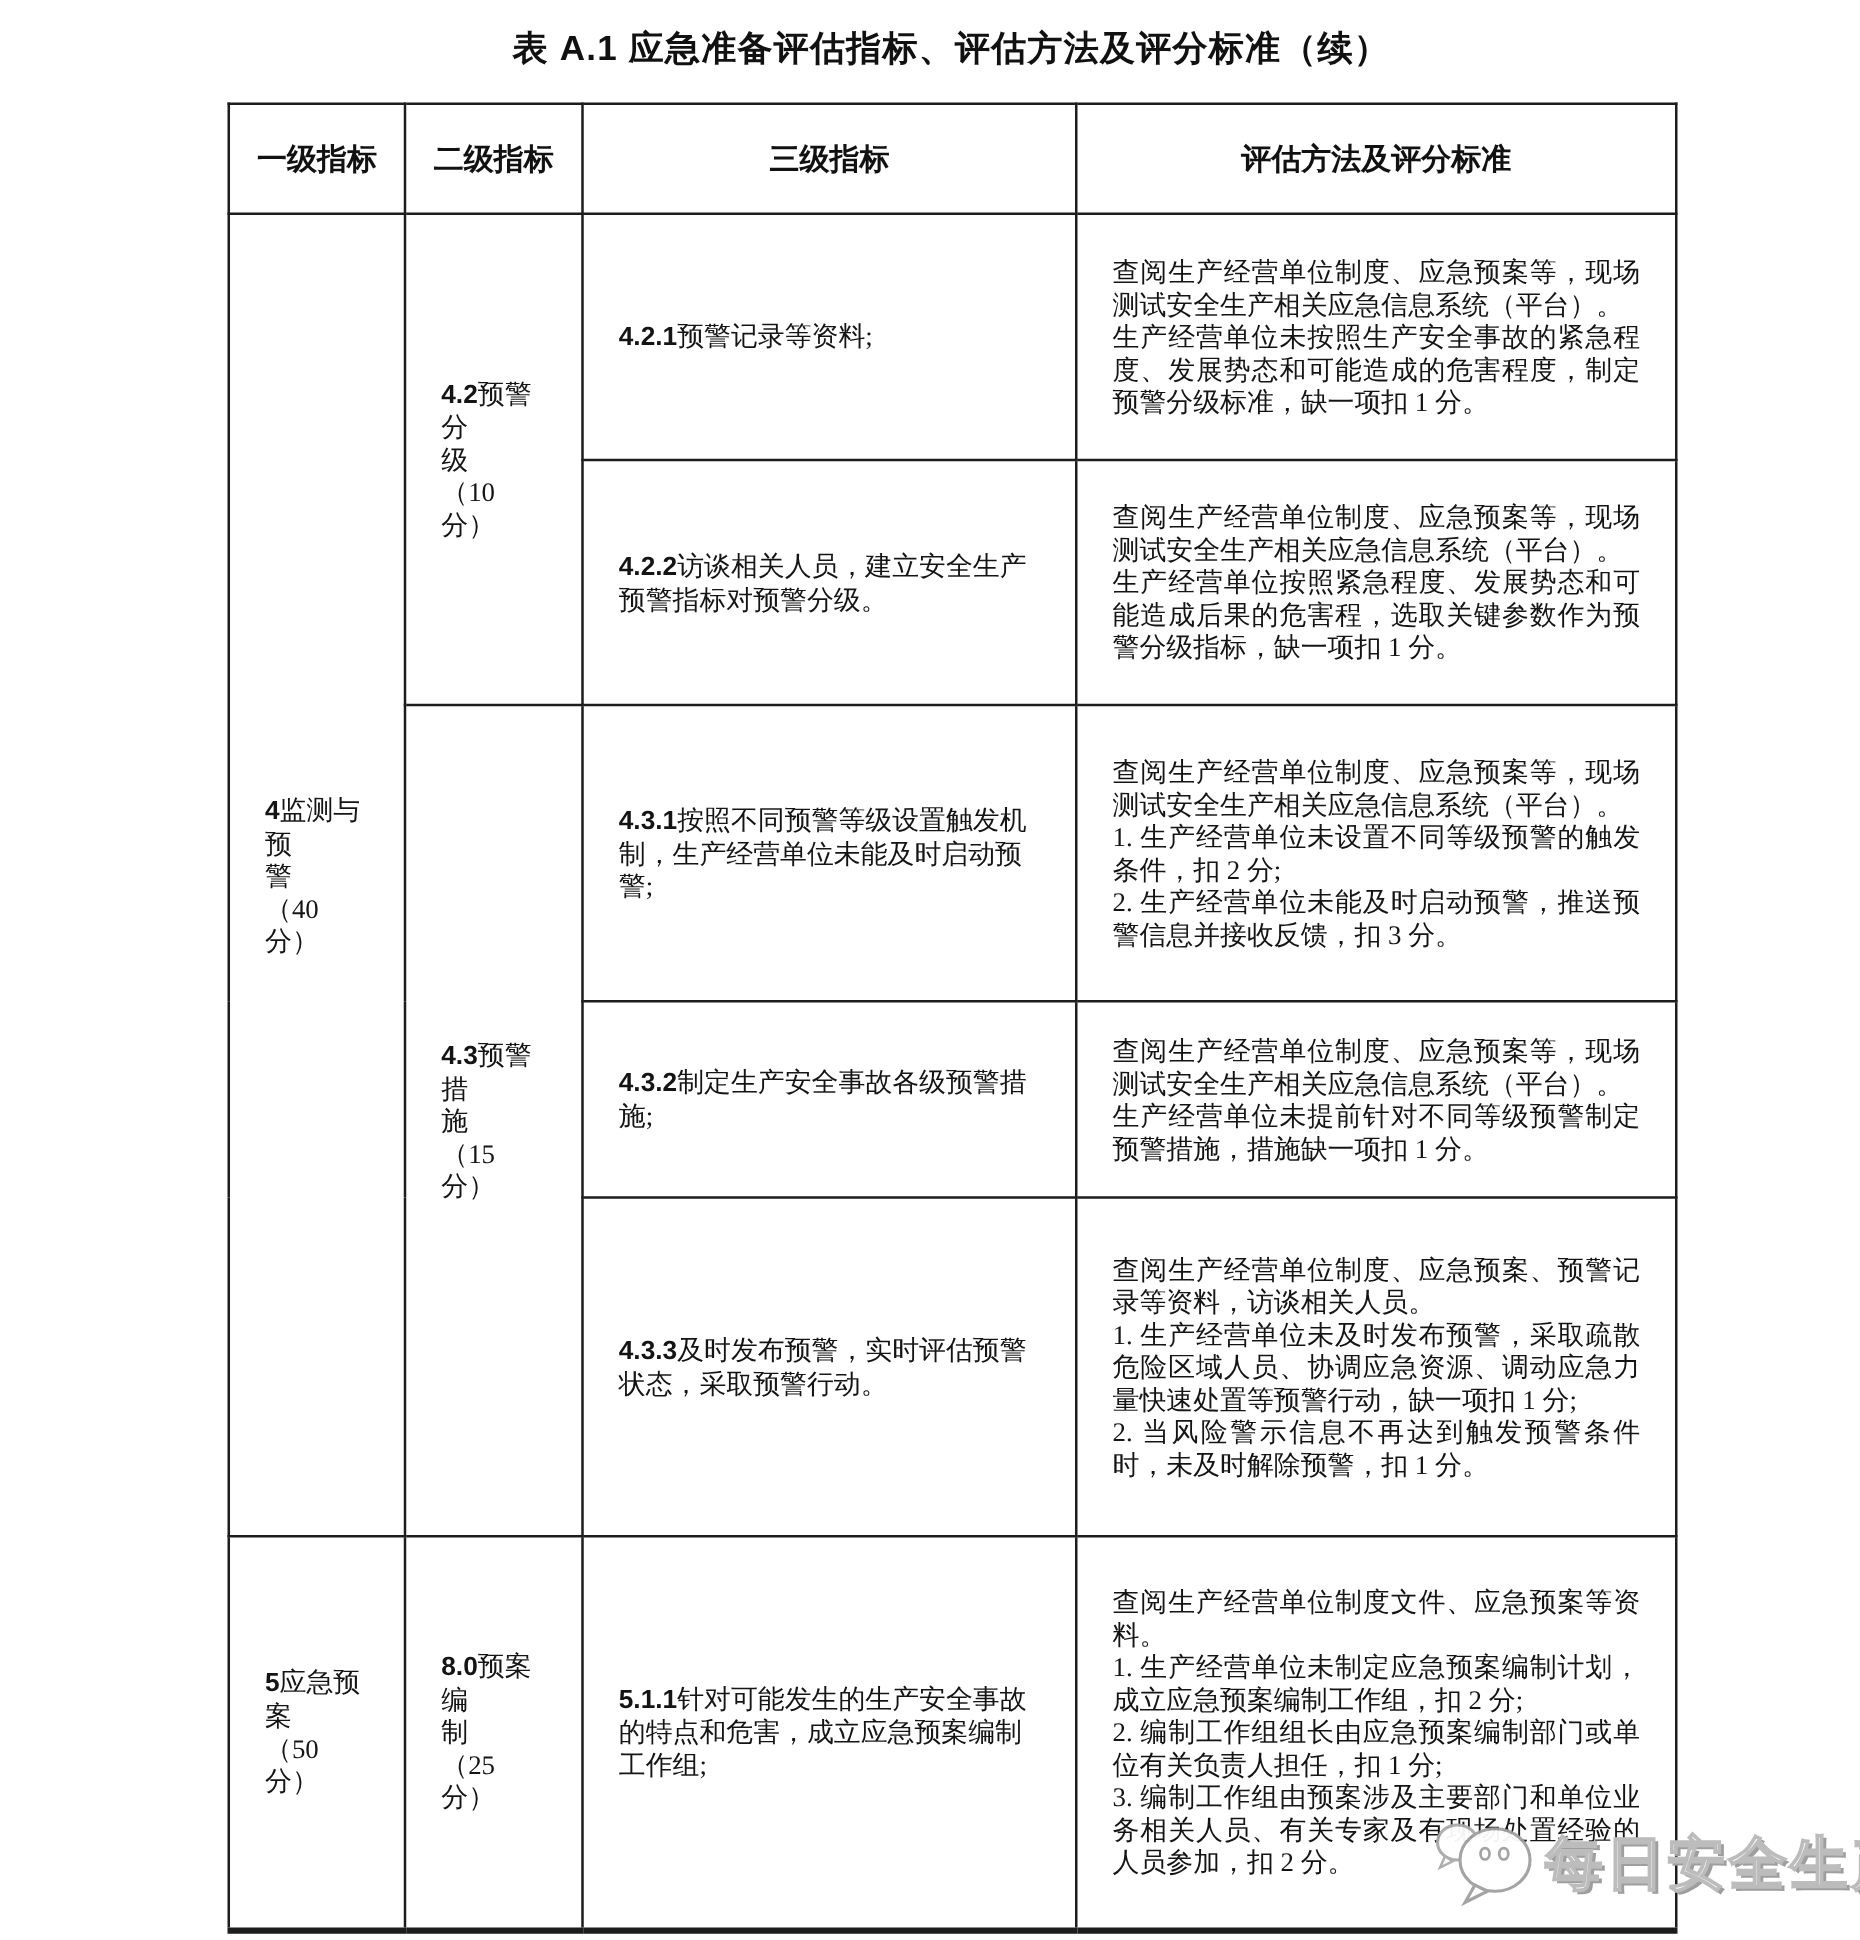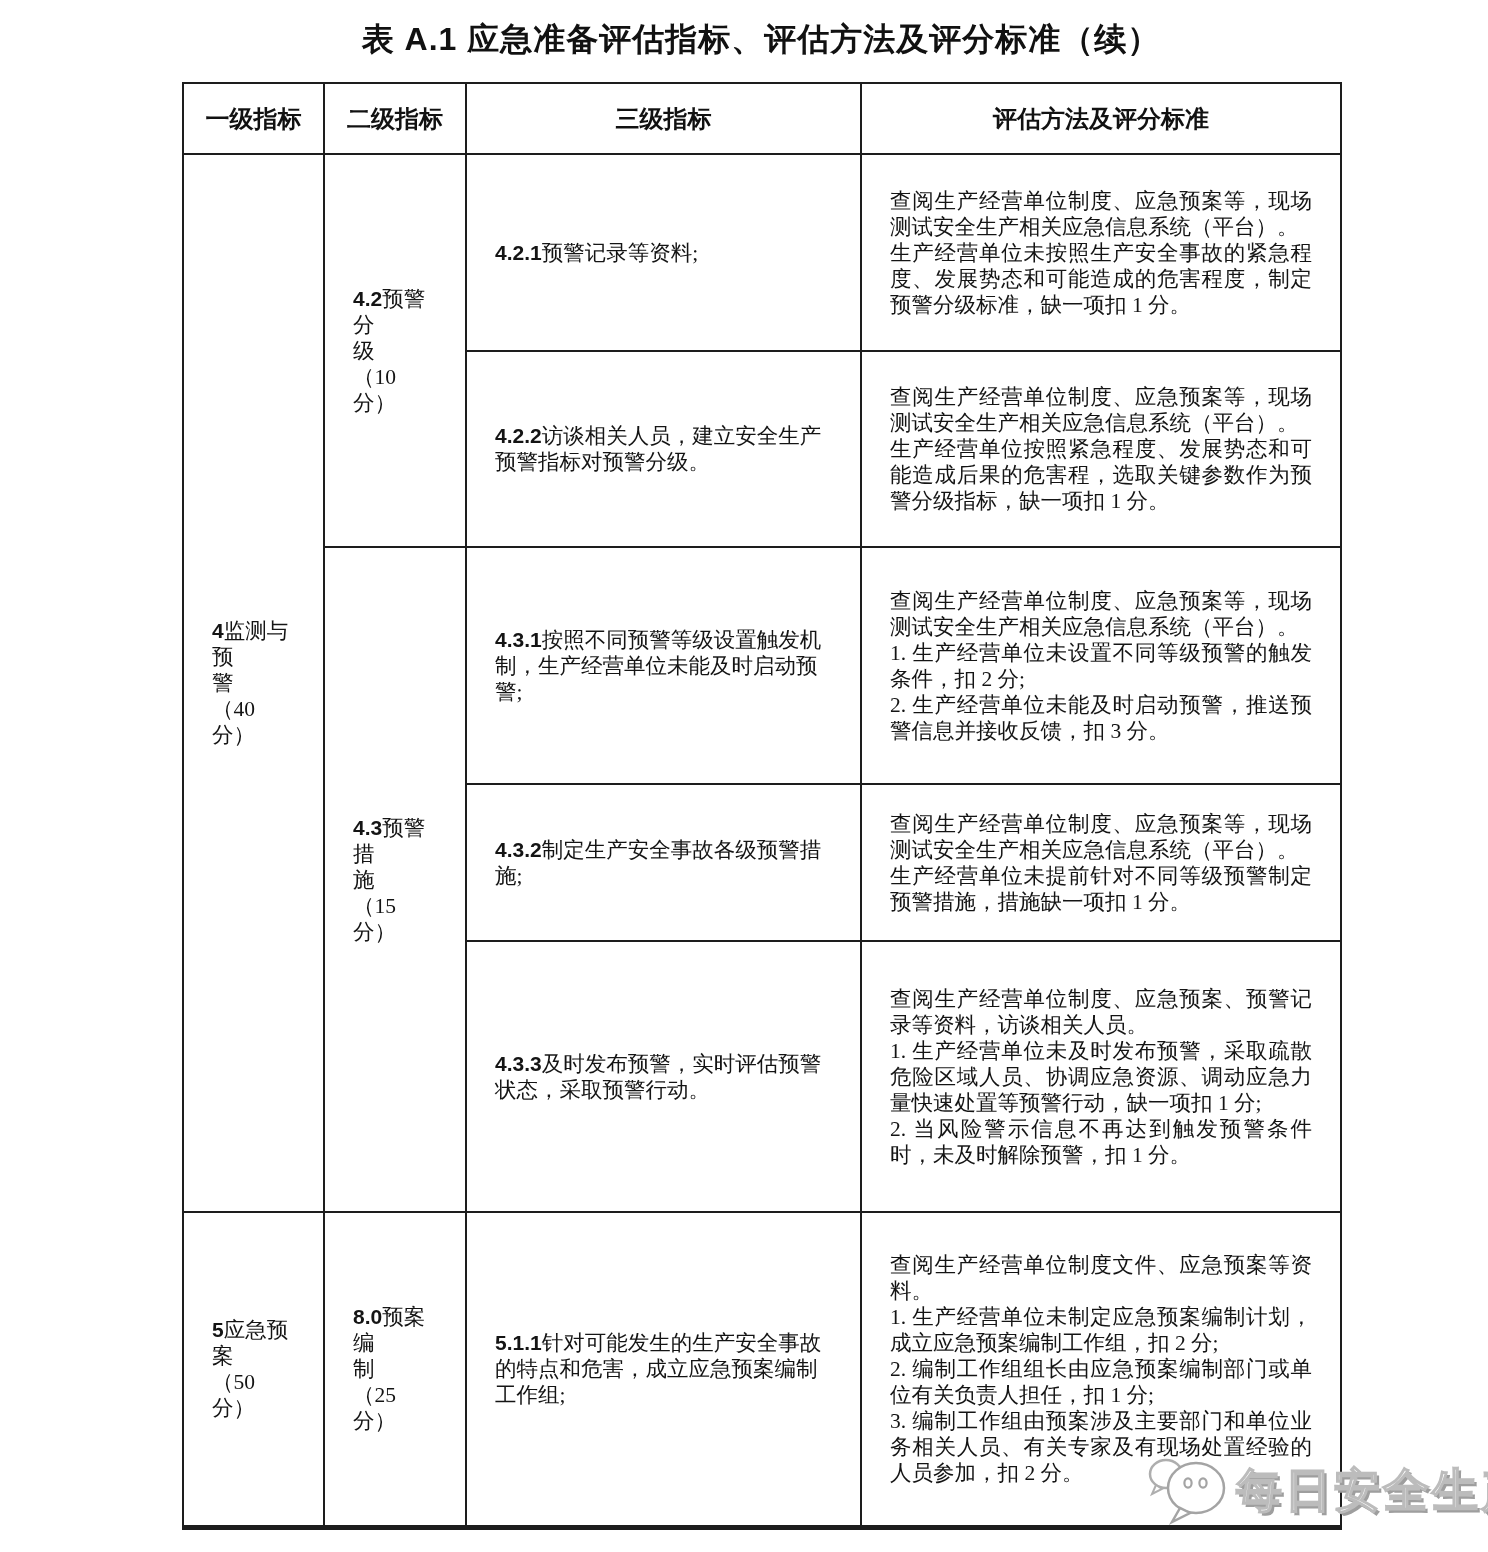--- a/index.html
+++ b/index.html
@@ -8,41 +8,41 @@
     background:#ffffff;
     font-family:"Liberation Serif","DejaVu Serif",serif;
     color:#141414;
     position:relative;
     overflow:hidden;
   }
   .doc-title {
     position:absolute; top:22px; left:182px; width:1158px;
     text-align:center;
     font-family:"Liberation Sans","DejaVu Sans",sans-serif;
-    font-weight:bold; font-size:32px; line-height:34px;
+    font-weight:bold; font-size:28px; line-height:34px;
     letter-spacing:1px;
     color:#111;
   }
   table.eval-table {
     position:absolute; left:182px; top:82px;
     width:1158px;
     border-collapse:collapse;
     table-layout:fixed;
   }
   .eval-table th, .eval-table td {
     border:2px solid #1d1d1d;
     box-sizing:border-box;
     vertical-align:middle;
     overflow:hidden;
   }
   .eval-table th {
     font-family:"Liberation Sans","DejaVu Sans",sans-serif;
     font-weight:bold; font-size:24px;
     text-align:center;
-    height:71px;
+    height:88px;
     color:#111;
   }
   .eval-table td {
     font-size:21.5px;
     line-height:26px;
     padding:2px 28px;
     text-align:left;
   }
   td.c1, td.c2, td.c3 { vertical-align:middle; }
   .cell-label { white-space:pre-line; }

